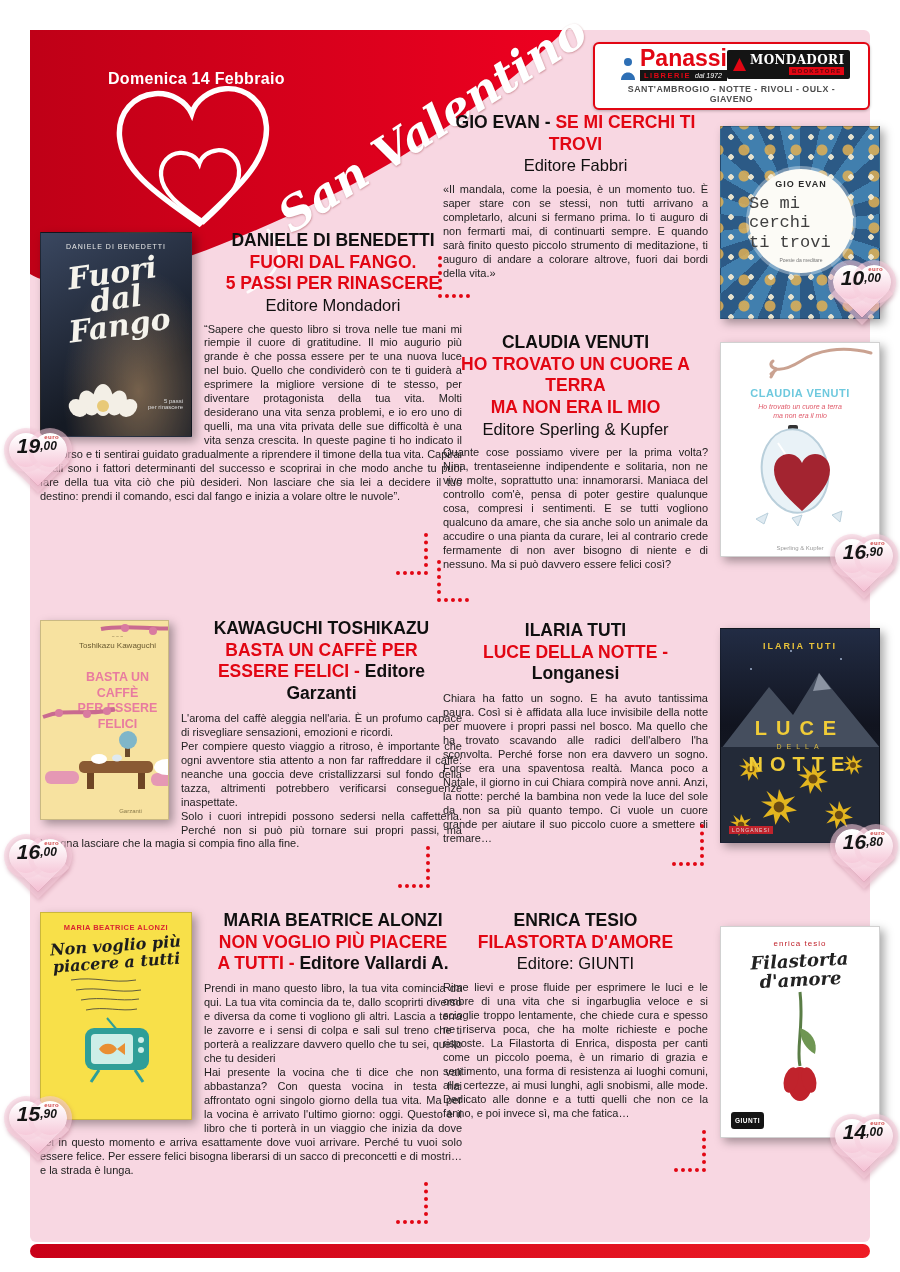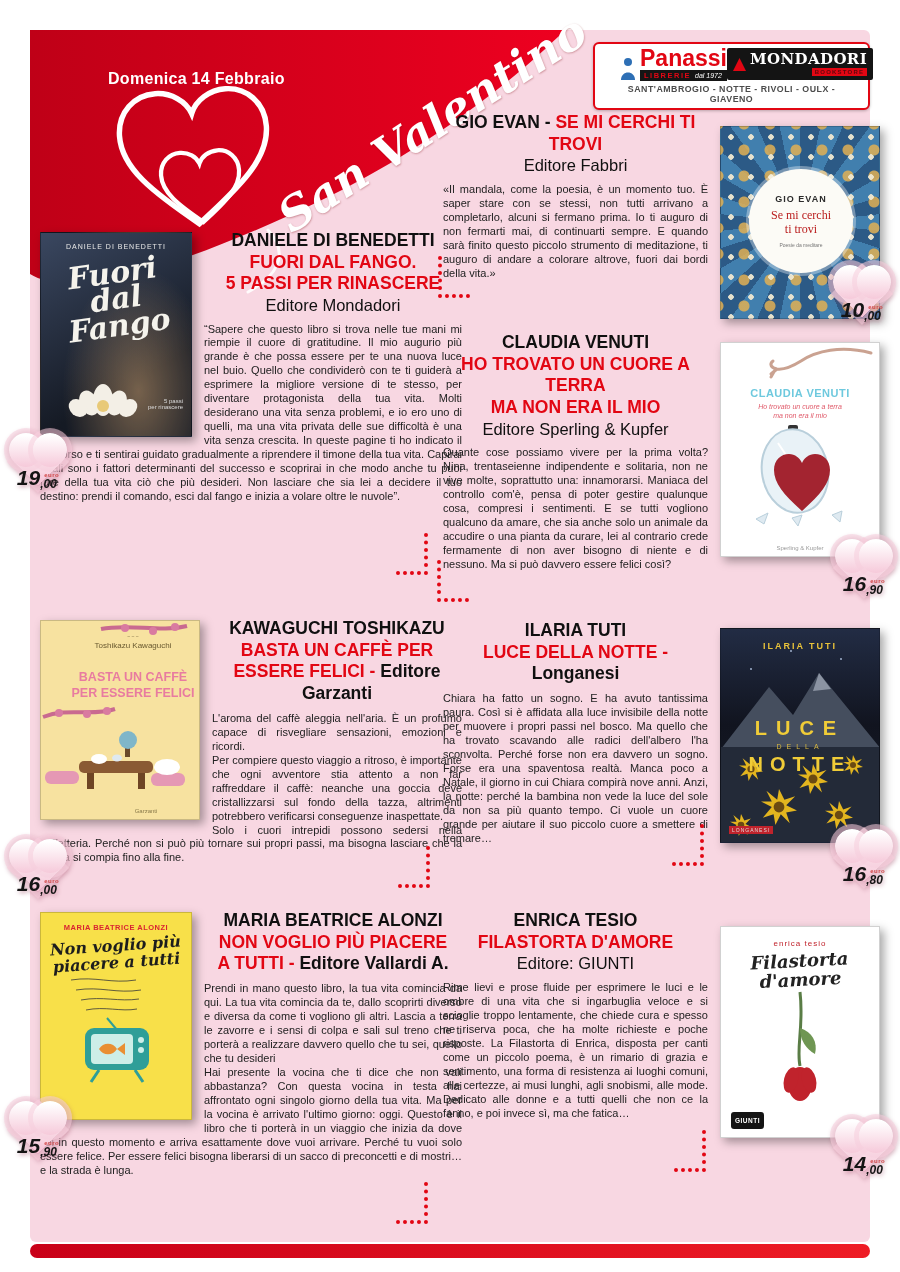--- a/index.html
+++ b/index.html
@@ -20,21 +20,21 @@
         justify-content:space-between;padding:4px 24px;box-sizing:border-box;}
   .lb-top{display:flex;justify-content:space-between;align-items:center;}
   .panassi{display:flex;align-items:flex-end;gap:3px;}
   .pan-col{display:flex;flex-direction:column;}
   .pan-name{color:#e20613;font-weight:bold;font-size:23px;line-height:.9;}
   .pan-band{background:#151515;display:flex;gap:4px;align-items:baseline;padding:1px 4px;margin-top:1px;}
   .pan-band .s1{color:#e20613;font-weight:bold;font-size:7.5px;letter-spacing:1.5px;}
   .pan-band .s2{color:#fff;font-style:italic;font-size:7px;}
   .mond{background:#141414;padding:4px 6px;display:flex;align-items:center;gap:4px;border-radius:2px;}
   .m-col{display:flex;flex-direction:column;align-items:flex-end;line-height:1;}
-  .m-name{color:#fff;font-family:"DejaVu Serif",serif;font-weight:bold;font-size:15px;letter-spacing:.4px;}
+  .m-name{color:#fff;font-family:"DejaVu Serif",serif;font-weight:bold;font-size:12px;letter-spacing:.4px;}
   .m-sub{background:#e20613;color:#5e070c;font-size:6px;font-weight:bold;letter-spacing:1.2px;padding:1px 3px;margin-top:1px;}
   .cities{font-size:8.8px;font-weight:bold;color:#4c4c4c;letter-spacing:.5px;text-align:center;text-shadow:1px 1px 0 #fff;}
 
   
   .entry{position:absolute;}
   .entry.l{left:40px;width:422px;}
   .entry.r{left:443px;width:437px;}
   .hdr{text-align:center;font-weight:bold;font-size:17.5px;line-height:1.24;color:#101010;}
   .hdr .red{color:#e20613;}
   .hdr .pub{font-weight:normal;font-size:16.5px;display:block;}
@@ -57,34 +57,34 @@
   .cd-flower{position:absolute;left:22px;bottom:18px;}
   .cd-sub{position:absolute;right:8px;bottom:26px;color:#ddd;font-size:6px;text-align:right;white-space:pre-line;}
 
   
   .cov-gio{width:160px;height:193px;background-color:#346f9c;background-image:
       radial-gradient(circle at 50% 50%,rgba(240,232,208,.95) 0 2.5px,transparent 3px),
       radial-gradient(circle at 50% 50%,rgba(224,176,84,.85) 0 5px,transparent 6px),
       repeating-conic-gradient(from 0deg at 50% 50%,#2c5a86 0 12deg,#417fae 12deg 24deg);
       background-size:20px 20px,26px 26px,100% 100%;background-position:0 0,10px 10px,0 0;}
   .cg-circle{position:absolute;left:28px;top:42px;width:104px;height:104px;border-radius:50%;background:#fcfbf6;
-      display:flex;flex-direction:column;align-items:center;justify-content:center;gap:5px;text-align:center;
+      display:flex;flex-direction:column;align-items:center;justify-content:center;gap:5px;
       box-shadow:0 0 0 3px rgba(255,255,255,.35);}
   .cg-author{font-size:9px;font-weight:bold;letter-spacing:1px;color:#2b2b2b;}
-  .cg-title{font-family:Liberation Serif, serif;font-size:12px;color:#b91c1c;white-space:pre-line;line-height:1.15;}
+  .cg-title{font-family:Liberation Mono, monospace;font-size:17px;color:#404040;white-space:pre-line;line-height:1.15;}
   .cg-sub{font-size:5px;color:#777;}
 
   
   .cov-claudia{width:160px;height:215px;background:#fff;}
   .cc-author{color:#6ec9de;font-weight:bold;font-size:11px;text-align:center;letter-spacing:.5px;margin-top:2px;}
   .cc-title{color:#e05a6a;font-size:7px;text-align:center;white-space:pre-line;line-height:1.35;margin-top:3px;font-style:italic;}
   .cc-pub{position:absolute;bottom:5px;width:100%;text-align:center;font-size:6px;color:#999;}
 
   
-  .cov-kawa{width:160px;height:200px;background:#f7e2a0;padding-left:26px;}
+  .cov-kawa{width:129px;height:200px;background:#f7e2a0;padding-left:26px;}
   .ck-tiny{font-size:5px;color:#9a8a5a;text-align:center;margin-top:12px;}
   .ck-author{font-size:8px;color:#6a5a30;text-align:center;margin-top:2px;}
   .ck-title{color:#e87ba0;font-weight:bold;font-size:12.5px;text-align:center;white-space:pre-line;line-height:1.25;margin-top:20px;}
   .ck-pub{position:absolute;bottom:5px;width:100%;text-align:center;font-size:6px;color:#8a7a4a;}
 
   
   .cov-ilaria{width:160px;height:215px;background:linear-gradient(#222c44 0%,#11141f 45%,#181d29 100%);}
   .ci-author{position:absolute;top:12px;width:100%;text-align:center;color:#e8c23a;font-weight:bold;font-size:9px;letter-spacing:2px;}
   .ci-luce{position:absolute;top:88px;width:100%;text-align:center;color:#f0cc38;font-weight:bold;font-size:20px;letter-spacing:9px;}
   .ci-della{position:absolute;top:114px;width:100%;text-align:center;color:#d8b840;font-size:7px;letter-spacing:5px;}
@@ -105,21 +105,21 @@
   .ct-logo{position:absolute;left:10px;bottom:8px;background:#141414;color:#fff;font-size:6.5px;font-weight:bold;
       padding:5px 4px;border-radius:3px;letter-spacing:.5px;}
 
   
   .ph{position:absolute;width:68px;height:60px;filter:drop-shadow(1px 2px 2px rgba(150,60,90,.45));z-index:6;}
   .ph .sq,.ph .sq::before,.ph .sq::after{background:linear-gradient(135deg,#ffffff 20%,#f4bed2);
       box-shadow:0 0 0 5px rgba(246,205,220,.55);}
   .ph .sq{position:absolute;left:17px;top:15px;width:34px;height:34px;transform:rotate(45deg);}
   .ph .sq::before{content:"";position:absolute;width:34px;height:34px;border-radius:50%;left:-17px;top:0;}
   .ph .sq::after{content:"";position:absolute;width:34px;height:34px;border-radius:50%;left:0;top:-17px;}
-  .ph .pt{position:absolute;inset:0;display:flex;align-items:flex-end;justify-content:center;padding-top:4px;
+  .ph .pt{position:absolute;inset:0;display:flex;align-items:flex-start;justify-content:center;padding-top:4px;
       font-style:italic;font-weight:bold;color:#141414;z-index:2;}
   .ph .pi{font-size:21px;}
   .ph .pstack{display:flex;flex-direction:column;align-items:flex-start;line-height:1;}
   .ph .peuro{font-size:6px;color:#d04545;font-style:normal;letter-spacing:.5px;margin-left:4px;}
   .ph .pd{font-size:12px;}
 
   
   .cut{position:absolute;display:flex;flex-direction:column;gap:4px;z-index:5;}
   .cut i{display:block;}
   .cut .v{width:0;height:34px;border-left:4px dotted #e20613;}

